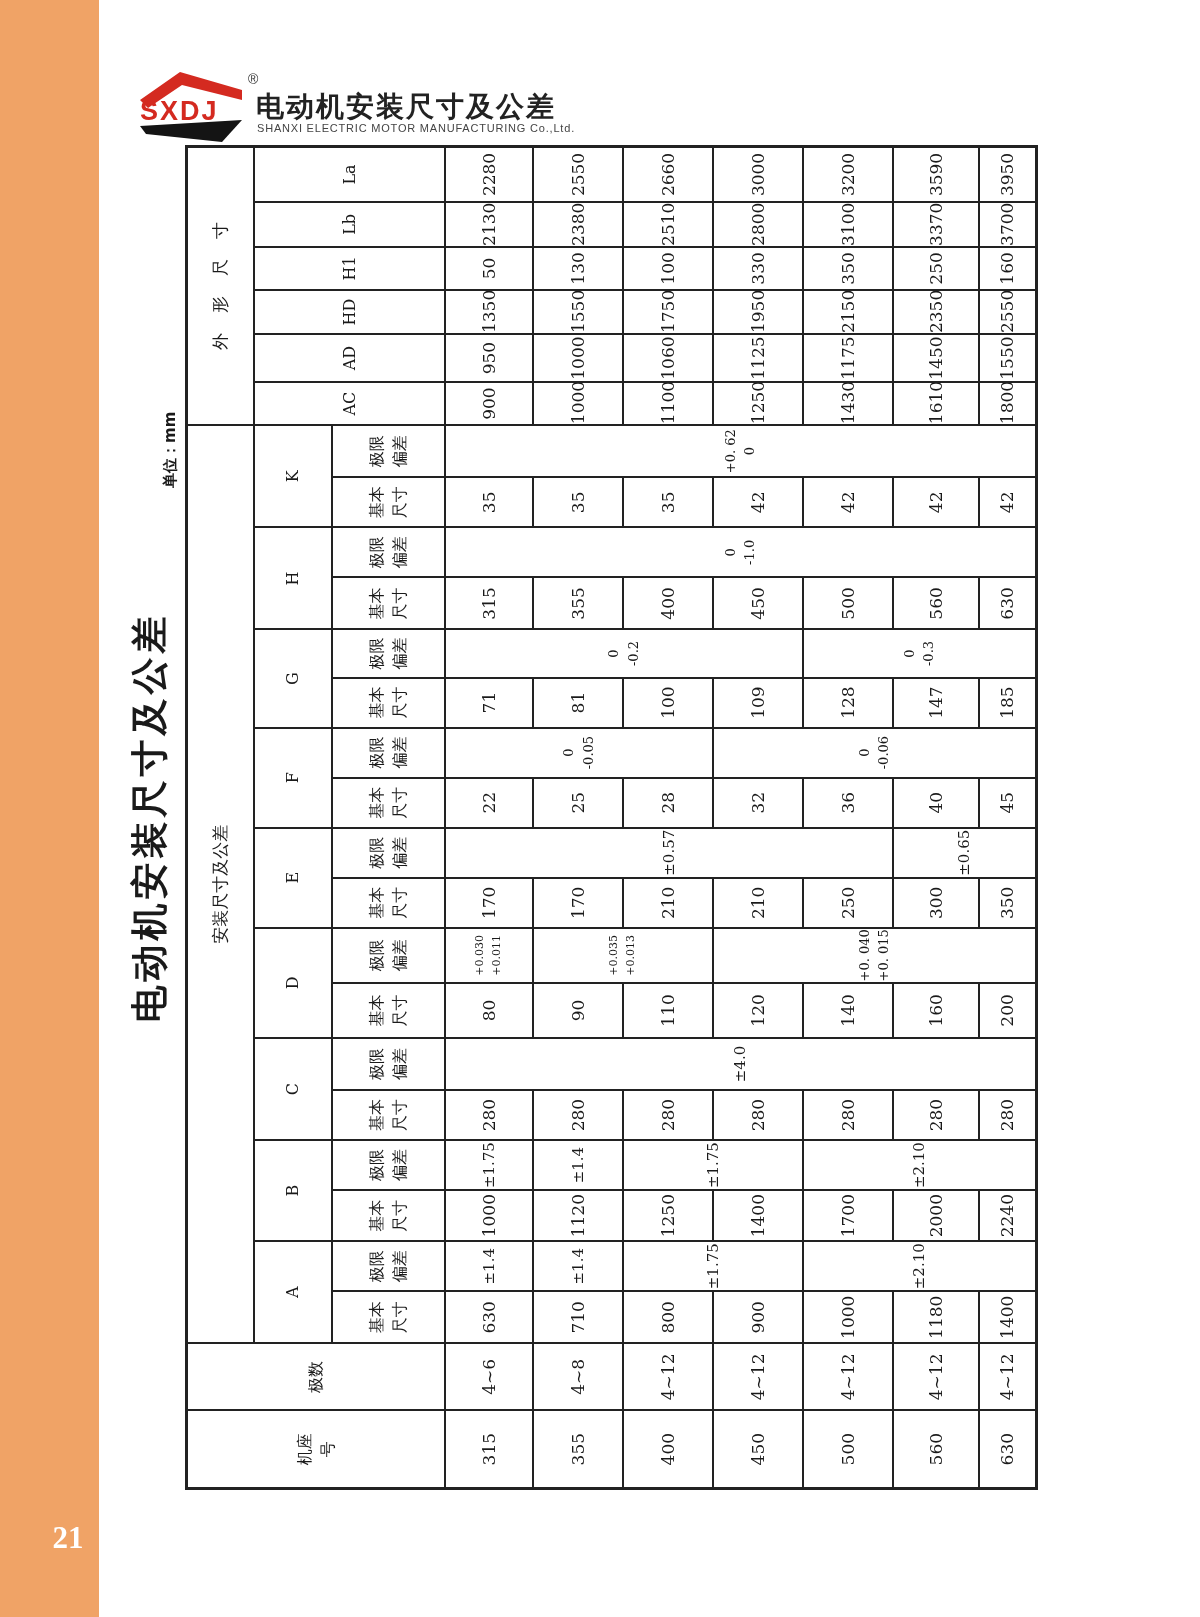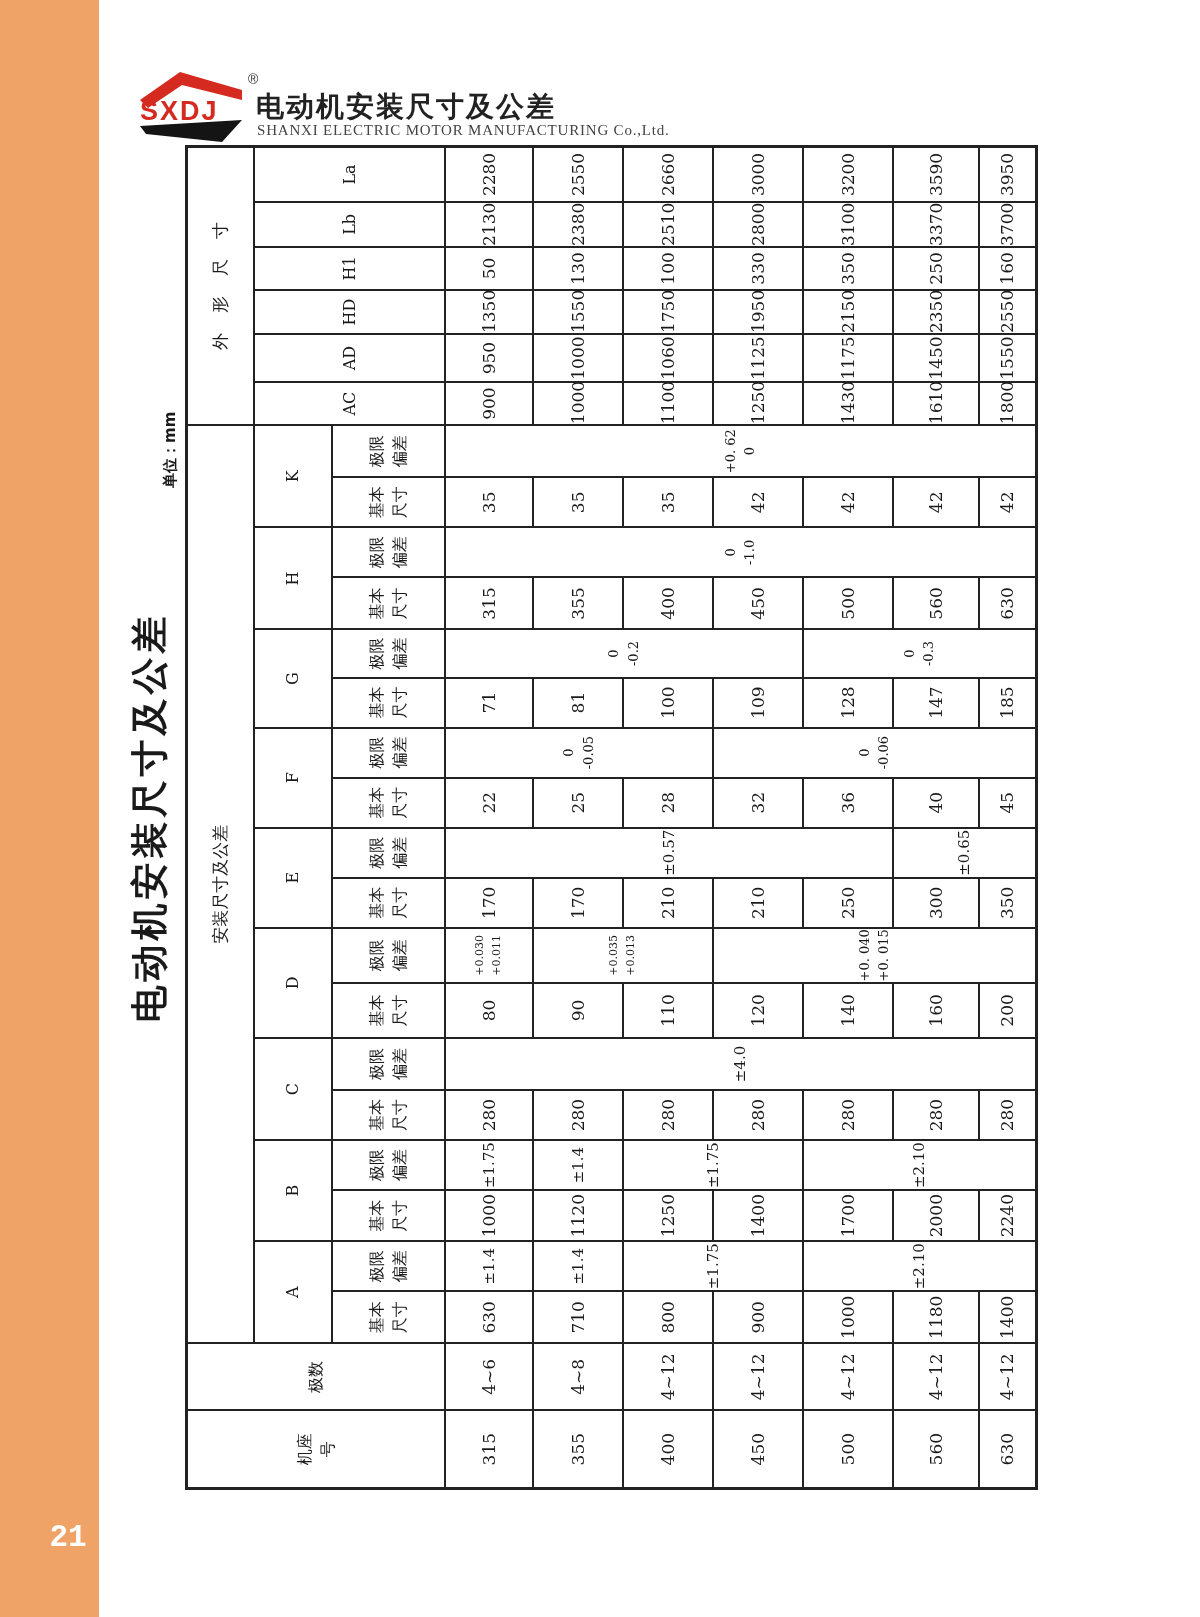--- a/index.html
+++ b/index.html
@@ -4,29 +4,29 @@
 <style>
   * { margin:0; padding:0; box-sizing:border-box; }
   html,body { width:1200px; height:1617px; background:#ffffff; overflow:hidden;
               font-family:"DejaVu Sans", sans-serif; color:#1a1a1a; }
   .page { position:relative; width:1200px; height:1617px; background:#ffffff; }
 
   
   .accent-bar { position:absolute; left:0; top:0; width:99px; height:1617px; background:#f0a366; }
   .page-number { position:absolute; left:38px; top:1520px; width:60px; text-align:center;
                  font-size:31px; font-weight:bold; color:#ffffff;
-                 font-family:Liberation Mono, monospace; }
+                 font-family:Liberation Serif, serif; }
 
   
   .logo { position:absolute; left:138px; top:66px; width:460px; height:80px; }
   .logo-mark { position:absolute; left:0; top:2px; width:130px; height:76px; }
   .logo-cn { position:absolute; left:118px; top:22px; font-size:28px; font-weight:bold;
              letter-spacing:2px; color:#222; }
-  .logo-en { position:absolute; left:119px; top:56px; font-size:15px; letter-spacing:0.8px;
-             color:#444; font-family:Liberation Serif, serif; white-space:nowrap; }
+  .logo-en { position:absolute; left:119px; top:56px; font-size:11px; letter-spacing:0.8px;
+             color:#444; font-family:Liberation Sans, sans-serif; white-space:nowrap; }
 
   
   .rot-wrap  { position:absolute; left:125px; top:145px; width:910px; height:1345px; }
   .rot-inner { position:absolute; left:0; top:0; width:1345px; height:910px;
                transform-origin:0 0; transform:translateY(1345px) rotate(-90deg); }
 
   .doc-title { position:absolute; top:0px; left:0; width:1345px; text-align:center;
                font-size:37px; font-weight:bold; letter-spacing:4px; }
   .doc-unit  { position:absolute; top:36px; left:1002px; font-size:15px; font-weight:bold; }
 

